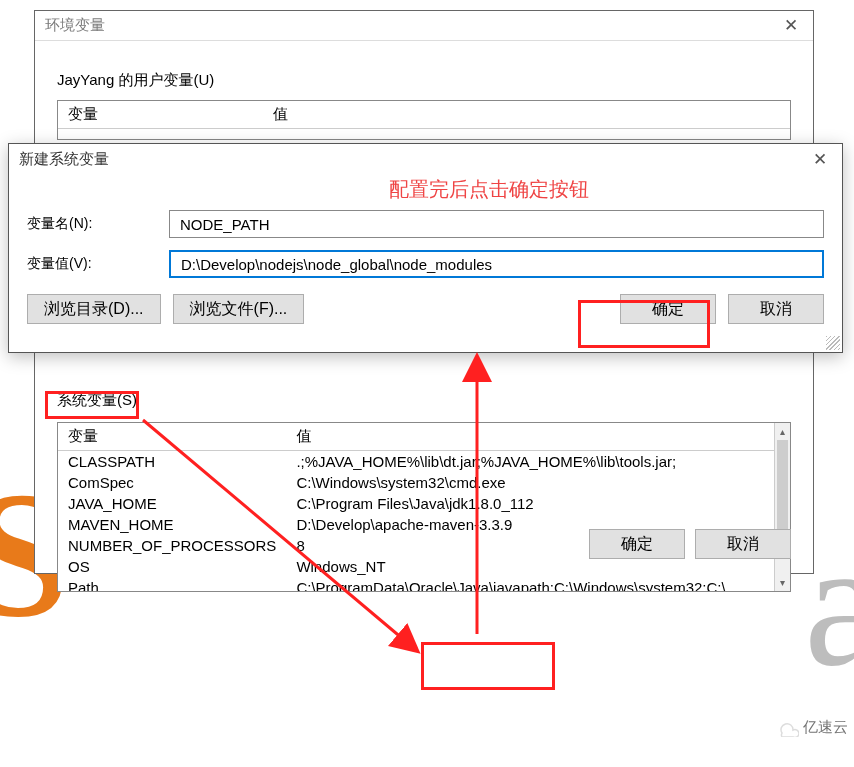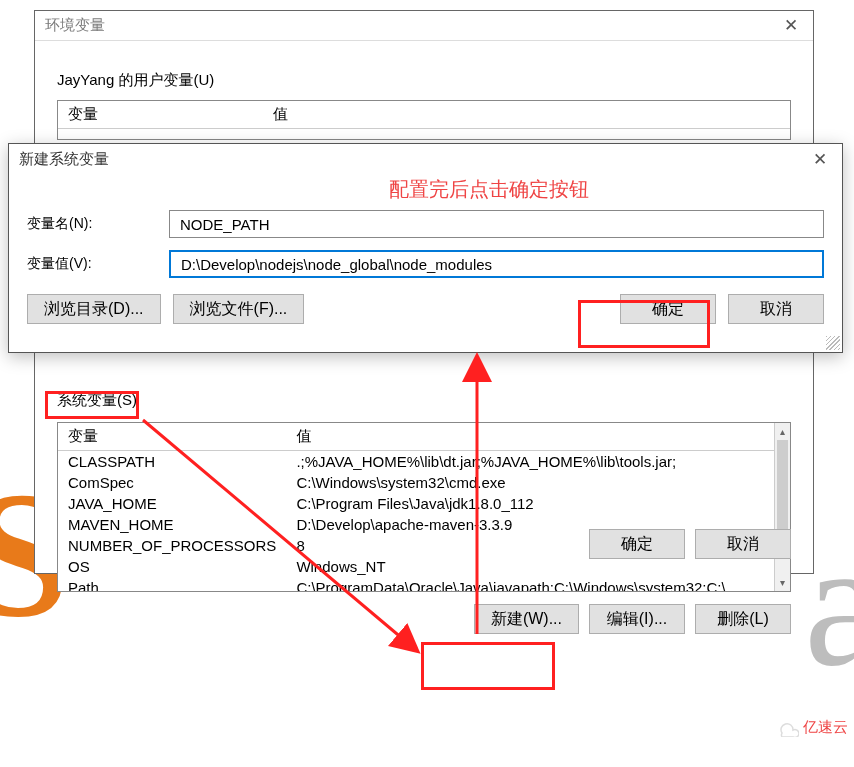--- a/index.html
+++ b/index.html
@@ -27,21 +27,21 @@
       position: absolute;
       right: -30px; top: 500px;
       font-size: 180px;
       color: #bdbdbd;
       font-family: Georgia, serif;
       z-index: 0;
     }
     .watermark {
       position: absolute;
       right: 6px; bottom: 30px;
-      color: #ef4444;
+      color: #737373;
       font-size: 15px;
       z-index: 100;
       display: flex; align-items: center; gap: 4px;
     }
     .watermark svg { opacity: 0.5; }
     
     .env-dialog {
       position: absolute;
       left: 34px; top: 10px;
       width: 780px;
@@ -239,25 +239,20 @@
               <td>C:\ProgramData\Oracle\Java\javapath;C:\Windows\system32;C:\...</td>
             </tr>
       </tbody>
         </table>
       <div class="scrollbar-v">
         <div class="arrow">▴</div>
         <div class="thumb" style="top:17px;height:110px;"></div>
         <div class="arrow" style="position:absolute;bottom:0;left:0;right:0;">▾</div>
       </div>
     </div>
-    <div class="button-row" style="margin:12px 0 0 0;">
-      <button class="btn">新建(W)...</button>
-      <button class="btn">编辑(I)...</button>
-      <button class="btn">删除(L)</button>
-    </div>
   </div>
 
   <div class="bottom-buttons">
     <button class="btn">确定</button>
     <button class="btn">取消</button>
   </div>
 </div>
 
 <div class="new-var-dialog">
   <div class="titlebar">

